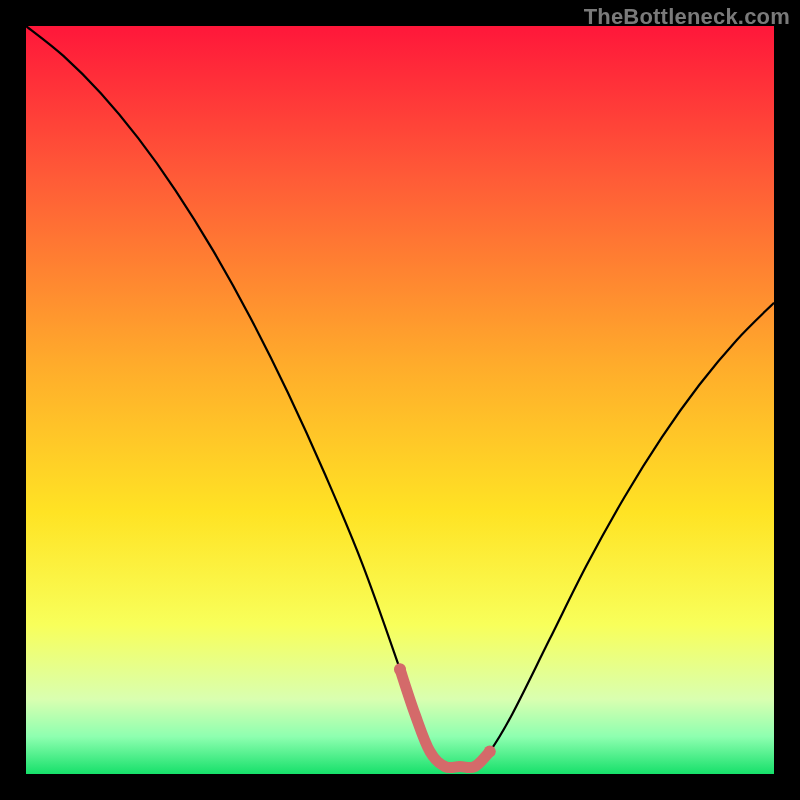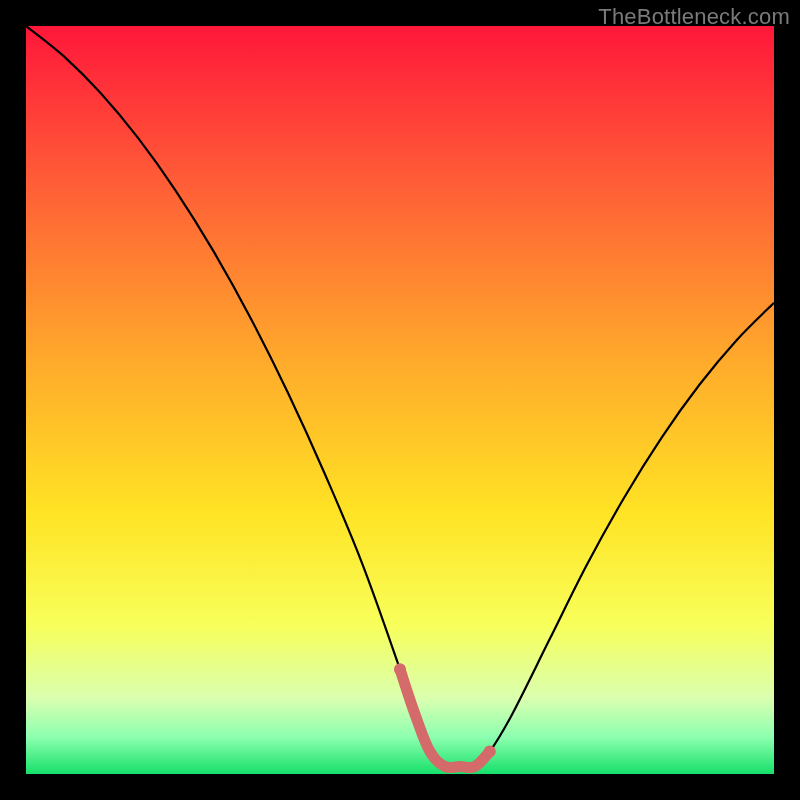--- a/index.html
+++ b/index.html
@@ -26,21 +26,21 @@
     width: 748px;
     height: 748px;
     overflow: hidden;
   }
   .watermark {
     position: absolute;
     top: 4px;
     right: 10px;
     color: #7a7a7a;
     font-size: 22px;
-    font-weight: 400;
+    font-weight: 700;
     letter-spacing: 0.2px;
     z-index: 10;
   }
 </style>
 </head>
 <body>
 
 <div class="frame">
   <div class="plot-area">
     <svg width="748" height="748" viewBox="0 0 748 748">

